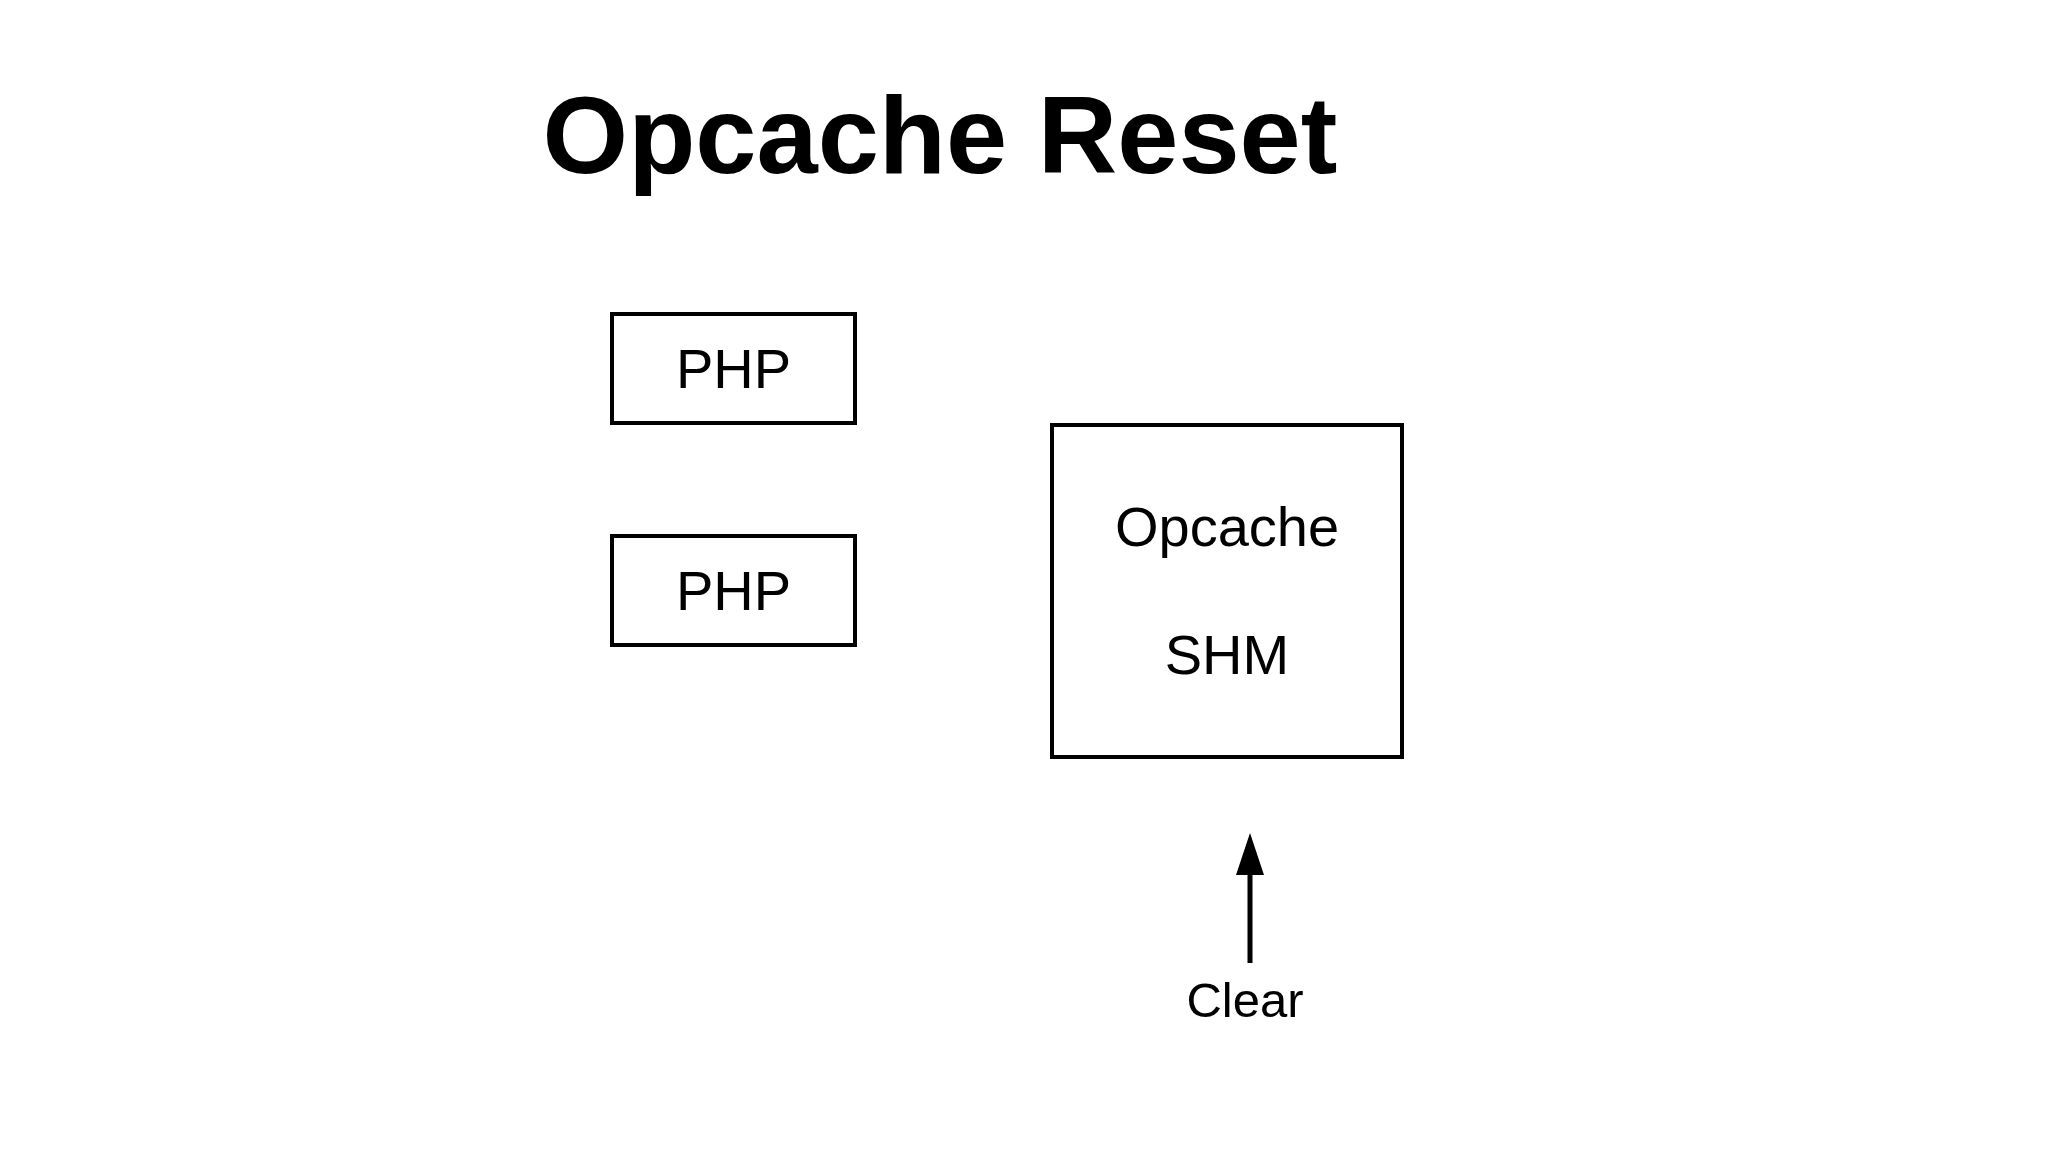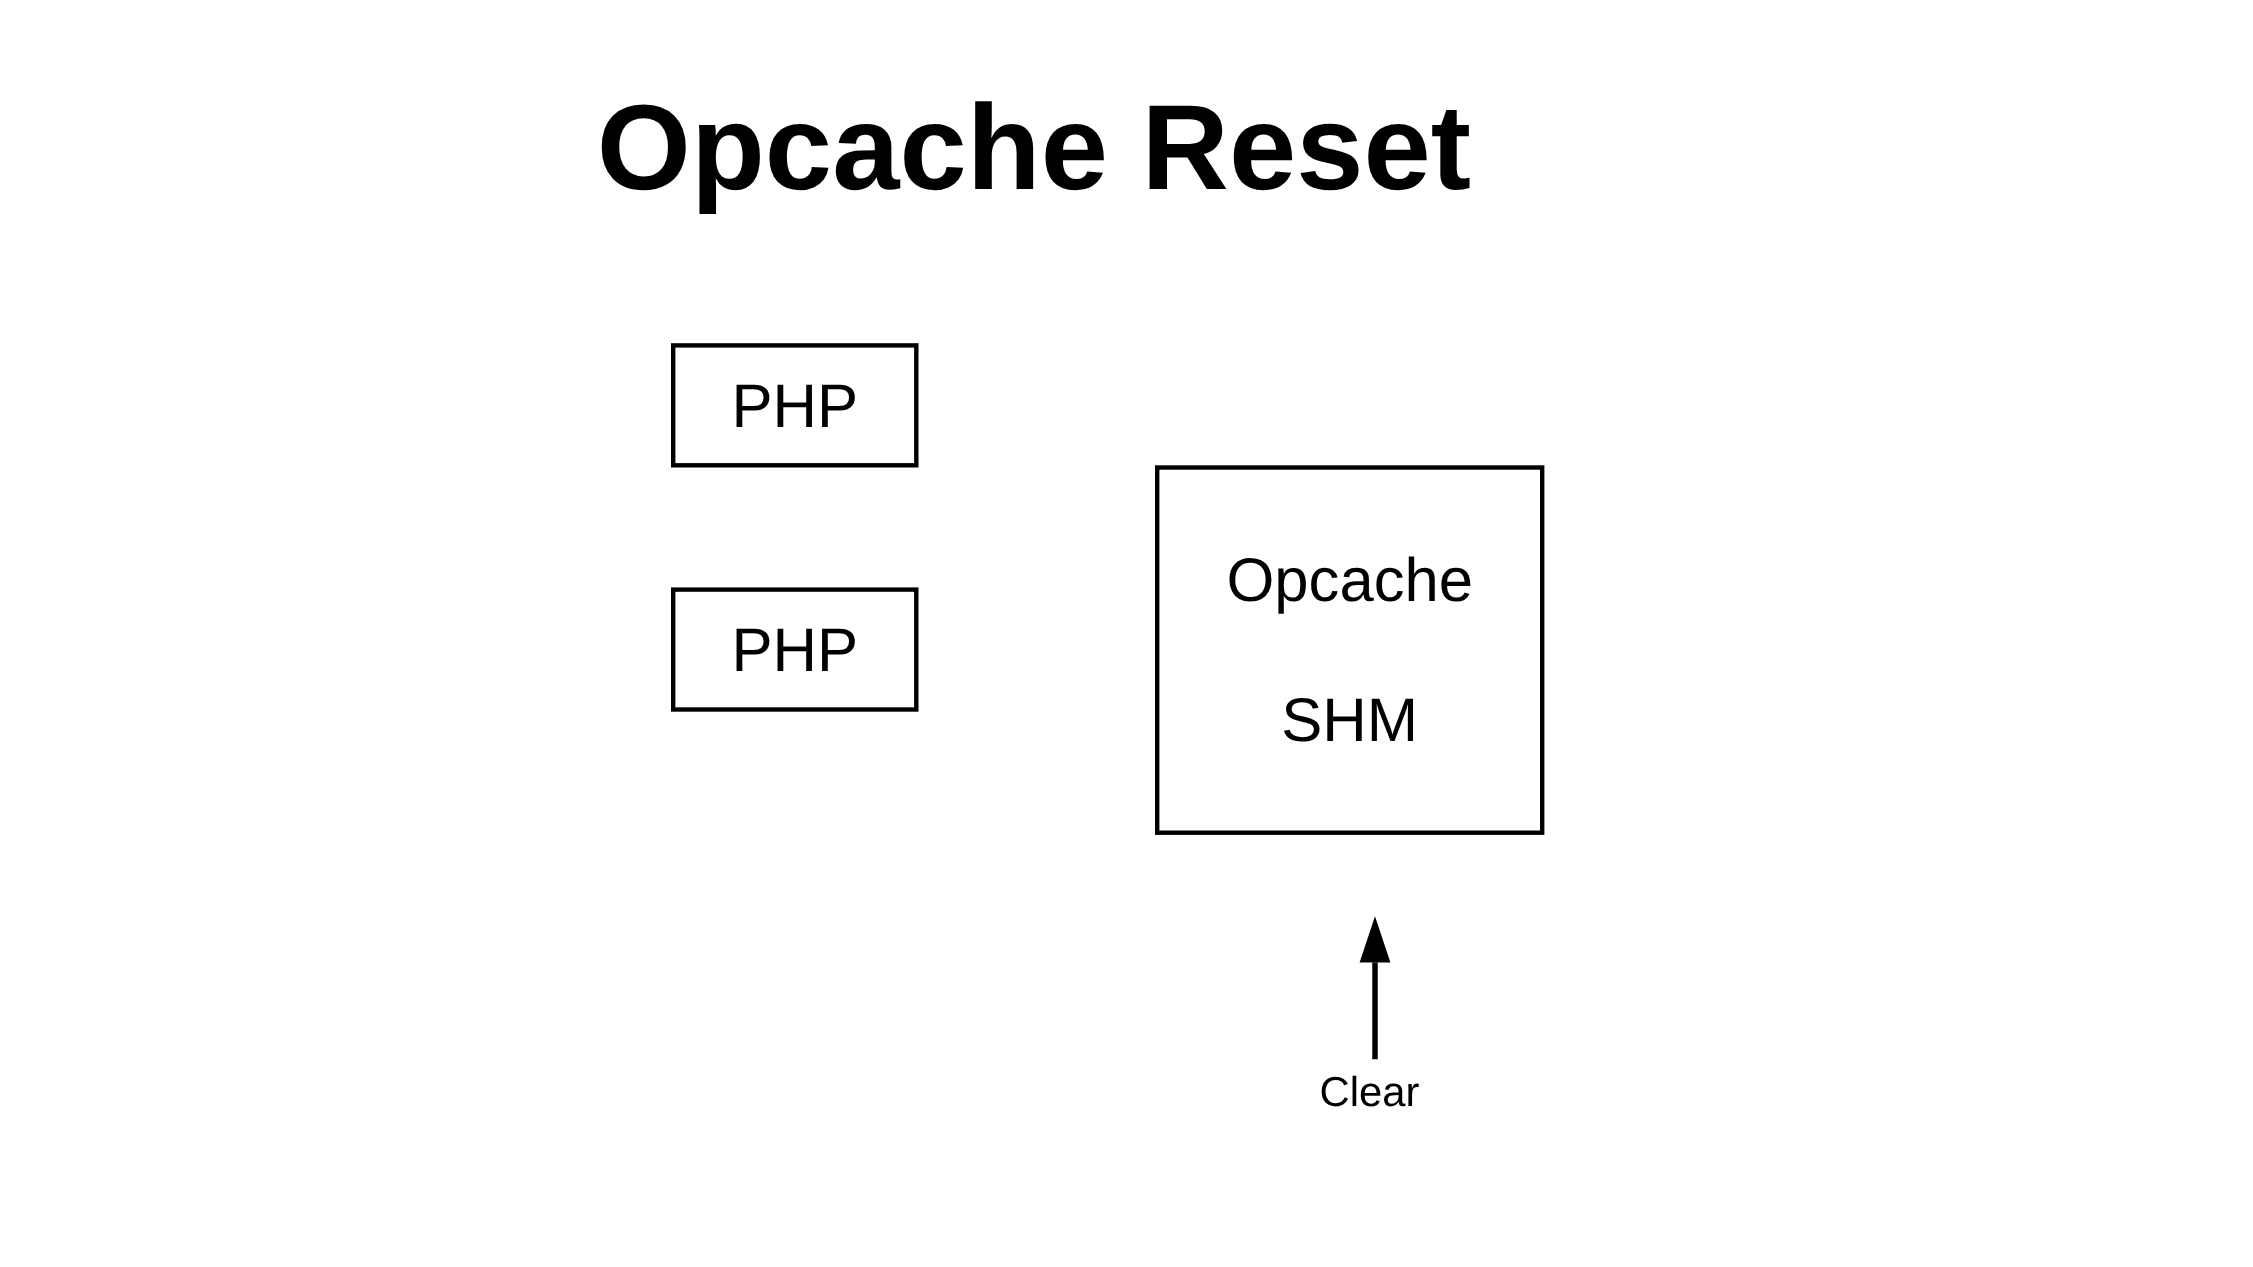--- a/index.html
+++ b/index.html
@@ -33,21 +33,21 @@
     border: 4px solid #000000;
     box-sizing: border-box;
     background: #ffffff;
     display: flex;
     align-items: center;
     justify-content: center;
     text-align: center;
   }
   .php-box {
     left: 610px;
-    width: 225px;
+    width: 247px;
     height: 113px;
     font-size: 56px;
   }
   .php-box-1 { top: 312px; }
   .php-box-2 { top: 534px; }
   .opcache-box {
     left: 1050px;
     top: 423px;
     width: 354px;
     height: 336px;
@@ -64,21 +64,21 @@
     top: 830px;
     width: 50px;
     height: 140px;
   }
   .clear-label {
     position: absolute;
     left: 1145px;
     top: 972px;
     width: 200px;
     text-align: center;
-    font-size: 38px;
+    font-size: 49px;
     line-height: 1.15;
     color: #000000;
     white-space: nowrap;
   }
 </style>
 </head>
 <body>
 
 <div class="canvas">
 

